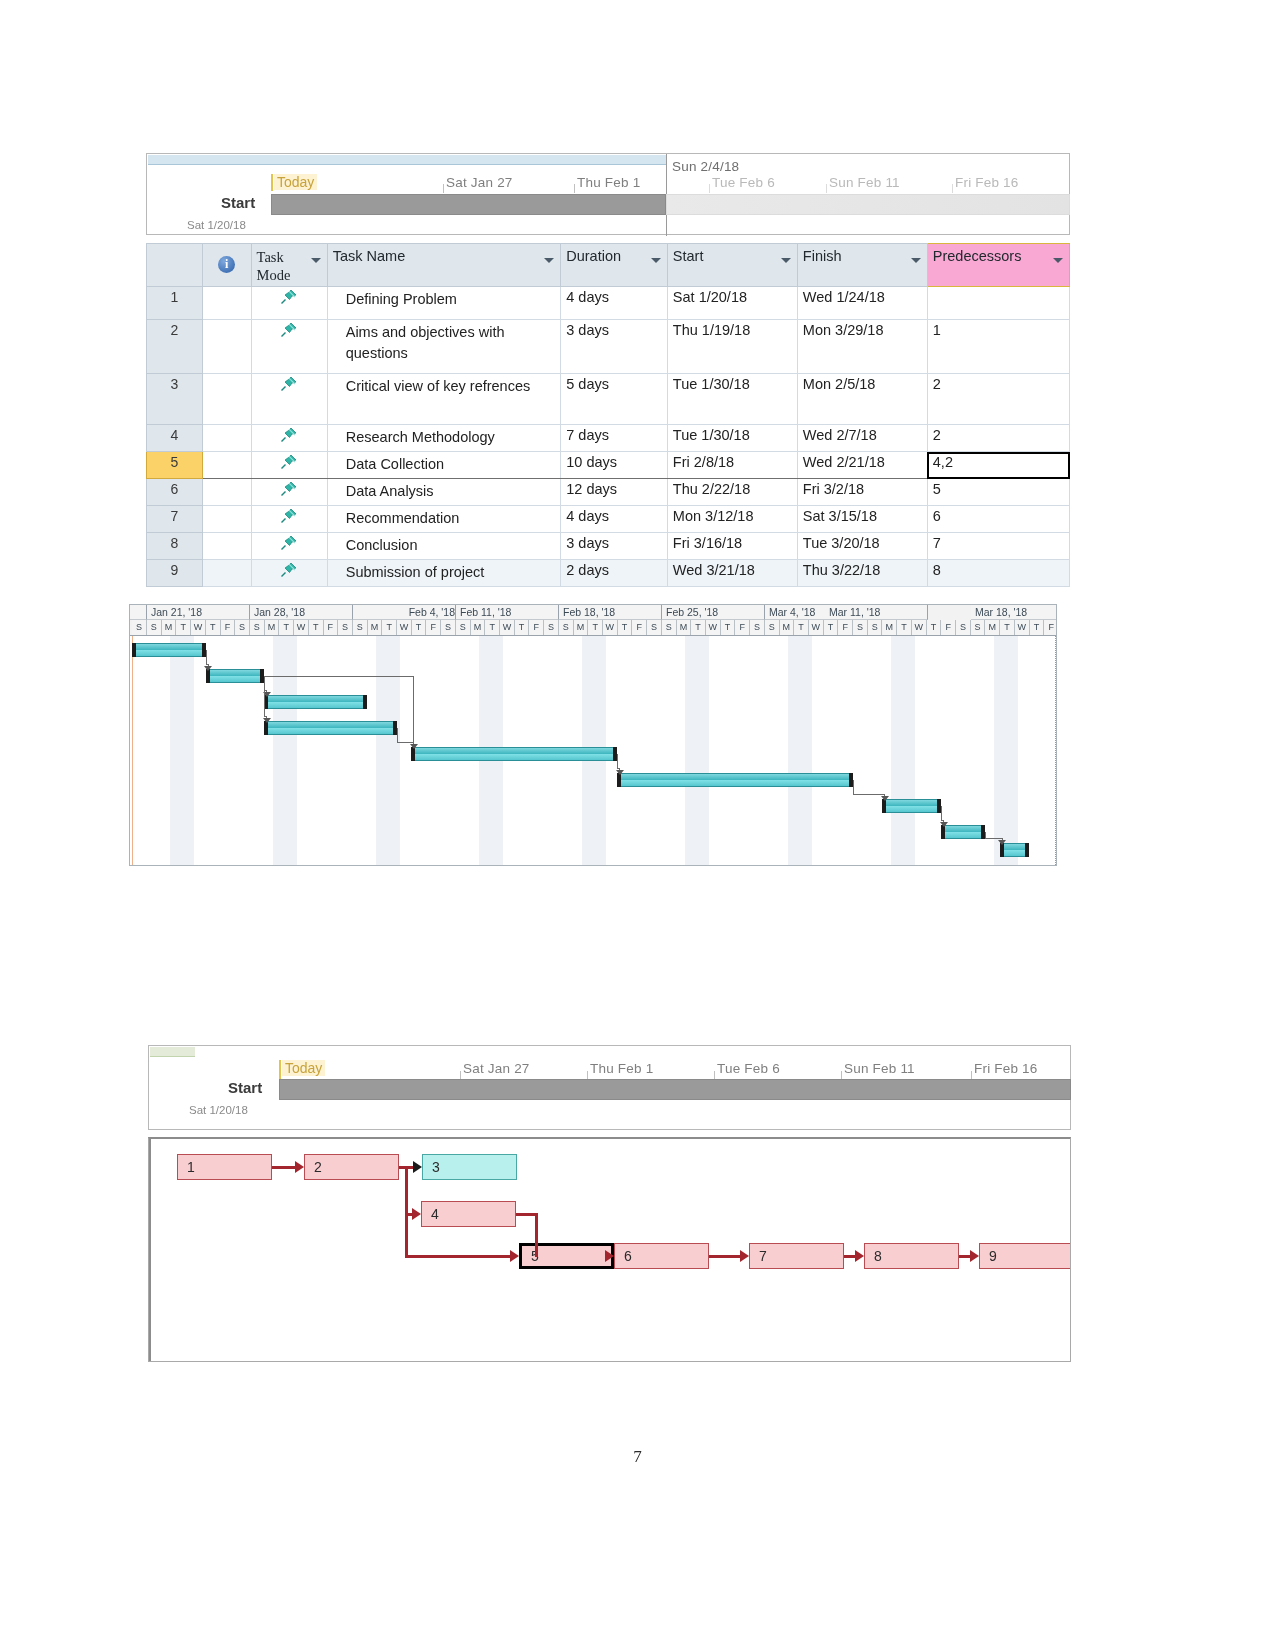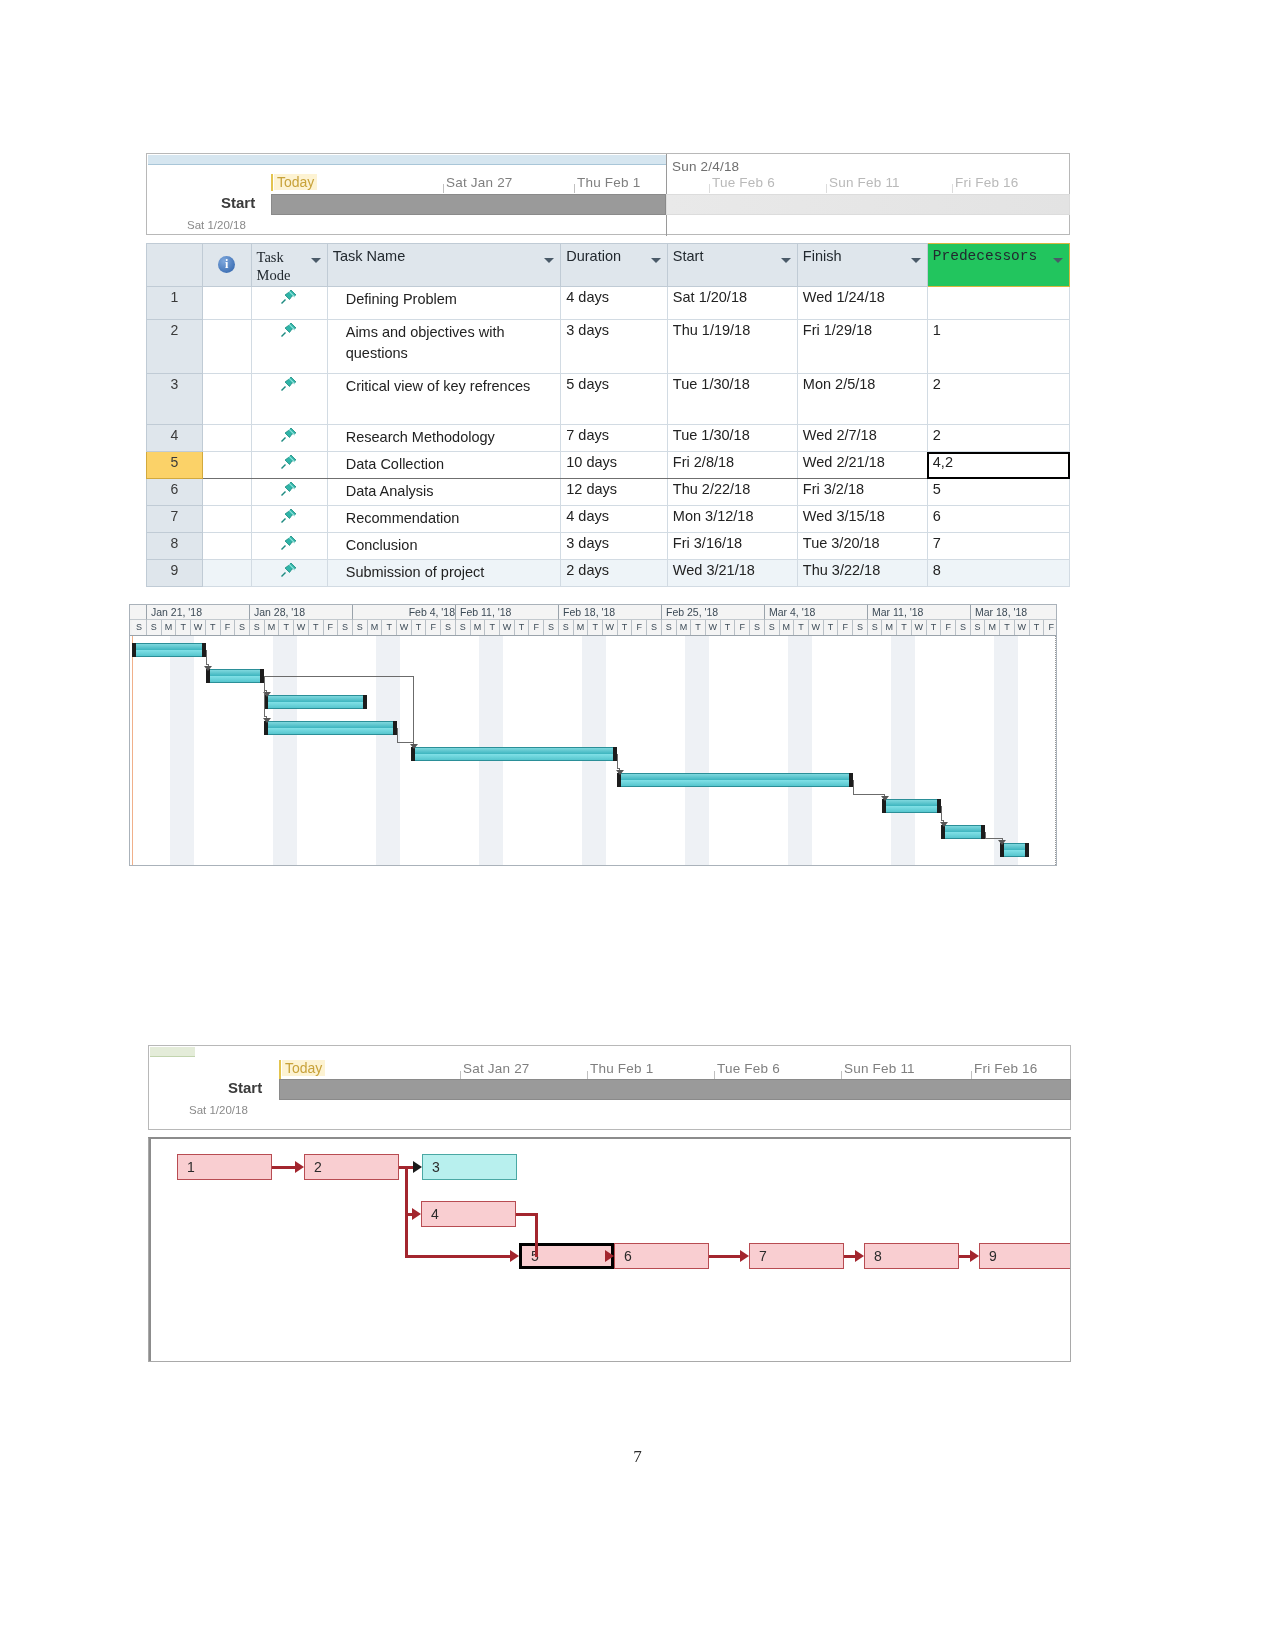--- a/index.html
+++ b/index.html
@@ -87,23 +87,22 @@
     color: #22292f;
     font-weight: normal;
     text-align: left;
     font-size: 14.5px;
     height: 38px;
     vertical-align: top;
     padding-top: 4px;
     position: relative;
   }
   .tbl thead th.pred {
-    background: #22c55e;
+    background: #f9a8d4;
     border-color: #d9b73f;
-    font-family: Liberation Mono, monospace;
   }
   .col-id   { width: 55px; }
   .col-info { width: 48px; }
   .col-mode { width: 75px; }
   .col-name { width: 230px; }
   .col-dur  { width: 105px; }
   .col-start{ width: 128px; }
   .col-fin  { width: 128px; }
   .col-pred { width: 140px; }
 
@@ -339,21 +338,21 @@
         <td class="modecell">
           <span class="pin"><svg width="20" height="18" viewBox="0 0 20 18">
                 <path d="M12 2 L17 7 L13 8 L10.5 11.5 L6 7 L9.5 4.5 Z" fill="#2fb5a8" stroke="#1d8a80" stroke-width="0.8"></path>
                 <path d="M6.5 11.5 L2.5 15.5" stroke="#1d8a80" stroke-width="1.4"></path>
                 <path d="M10 3.2 L15.8 9" stroke="#8fe3dc" stroke-width="1.1"></path>
               </svg></span>
         </td>
         <td class="namecell">Aims and objectives with questions</td>
         <td>3 days</td>
         <td>Thu 1/19/18</td>
-        <td>Fri 1/29/18</td>
+        <td>Mon 3/29/18</td>
         <td class="predcell">1</td>
       </tr>
 
       <tr style="height:51px;">
         <td class="idcell">3</td>
         <td></td>
         <td class="modecell">
           <span class="pin"><svg width="20" height="18" viewBox="0 0 20 18">
                 <path d="M12 2 L17 7 L13 8 L10.5 11.5 L6 7 L9.5 4.5 Z" fill="#2fb5a8" stroke="#1d8a80" stroke-width="0.8"></path>
                 <path d="M6.5 11.5 L2.5 15.5" stroke="#1d8a80" stroke-width="1.4"></path>
@@ -424,21 +423,21 @@
         <td class="modecell">
           <span class="pin"><svg width="20" height="18" viewBox="0 0 20 18">
                 <path d="M12 2 L17 7 L13 8 L10.5 11.5 L6 7 L9.5 4.5 Z" fill="#2fb5a8" stroke="#1d8a80" stroke-width="0.8"></path>
                 <path d="M6.5 11.5 L2.5 15.5" stroke="#1d8a80" stroke-width="1.4"></path>
                 <path d="M10 3.2 L15.8 9" stroke="#8fe3dc" stroke-width="1.1"></path>
               </svg></span>
         </td>
         <td class="namecell">Recommendation</td>
         <td>4 days</td>
         <td>Mon 3/12/18</td>
-        <td>Wed 3/15/18</td>
+        <td>Sat 3/15/18</td>
         <td class="predcell">6</td>
       </tr>
 
       <tr style="height:27px;">
         <td class="idcell">8</td>
         <td></td>
         <td class="modecell">
           <span class="pin"><svg width="20" height="18" viewBox="0 0 20 18">
                 <path d="M12 2 L17 7 L13 8 L10.5 11.5 L6 7 L9.5 4.5 Z" fill="#2fb5a8" stroke="#1d8a80" stroke-width="0.8"></path>
                 <path d="M6.5 11.5 L2.5 15.5" stroke="#1d8a80" stroke-width="1.4"></path>
@@ -487,21 +486,21 @@
     <div class="gt-dashline" style="left:925px; top:31px; height:231px;"></div>
 
     <div class="gantt-head">
       <div class="gt-week" style="left:17px;  width:103px;">Jan 21, '18</div>
       <div class="gt-week" style="left:120px; width:103px;">Jan 28, '18</div>
       <div class="gt-week" style="left:223px; width:103px;text-align:right;">Feb 4, '18</div>
       <div class="gt-week" style="left:326px; width:103px;">Feb 11, '18</div>
       <div class="gt-week" style="left:429px; width:103px;">Feb 18, '18</div>
       <div class="gt-week" style="left:532px; width:103px;">Feb 25, '18</div>
       <div class="gt-week" style="left:635px; width:103px;">Mar 4, '18</div>
-      <div class="gt-week" style="left:738px; width:103px;">Mar 11, '18</div>
+      <div class="gt-week" style="left:695px; width:103px;">Mar 11, '18</div>
       <div class="gt-week" style="left:841px; width:87px;">Mar 18, '18</div>
       <div class="gt-week" style="left:0; width:17px;"></div>
       <div id="gantt-days">
           <div class="gt-day" style="left: 2px; width: 15px;">S</div>
           <div class="gt-day" style="left: 17px; width: 14.71px;">S</div>
           <div class="gt-day" style="left: 31.71px; width: 14.71px;">M</div>
           <div class="gt-day" style="left: 46.42px; width: 14.71px;">T</div>
           <div class="gt-day" style="left: 61.13px; width: 14.71px;">W</div>
           <div class="gt-day" style="left: 75.84px; width: 14.71px;">T</div>
           <div class="gt-day" style="left: 90.55px; width: 14.71px;">F</div>

